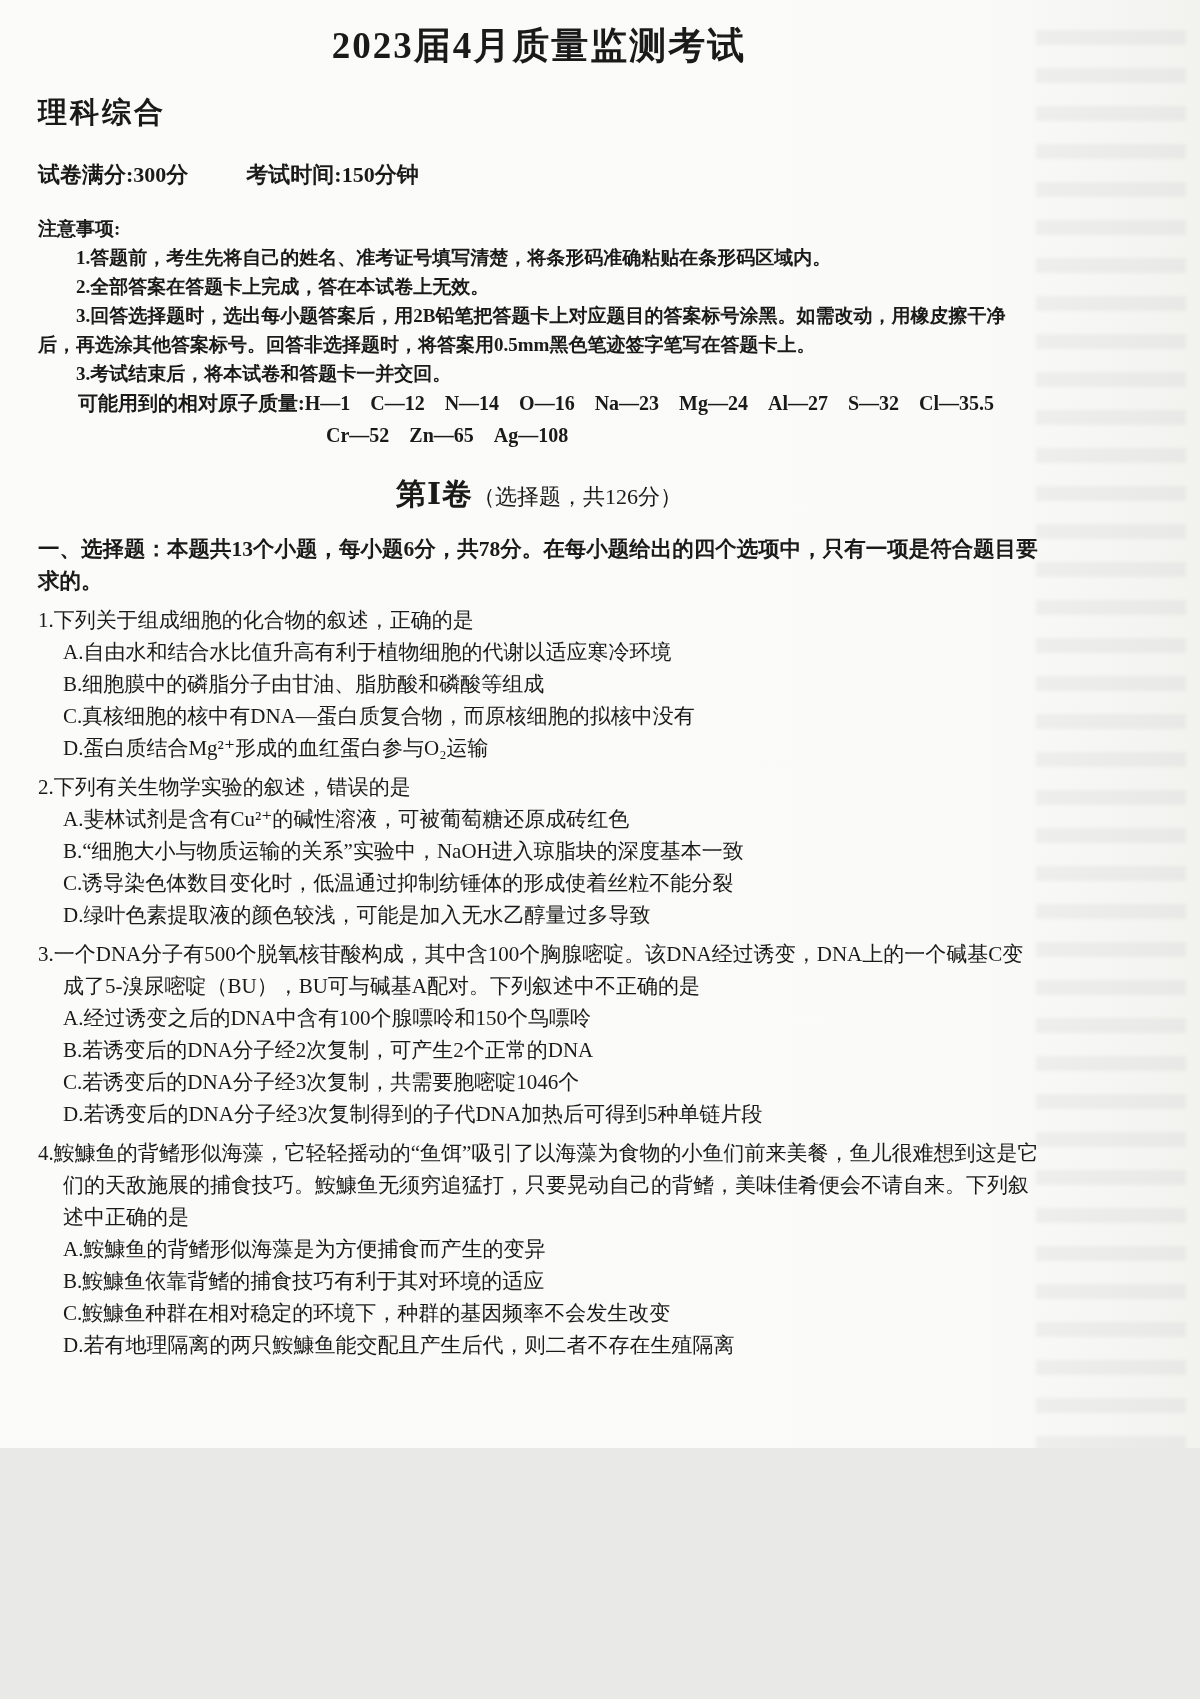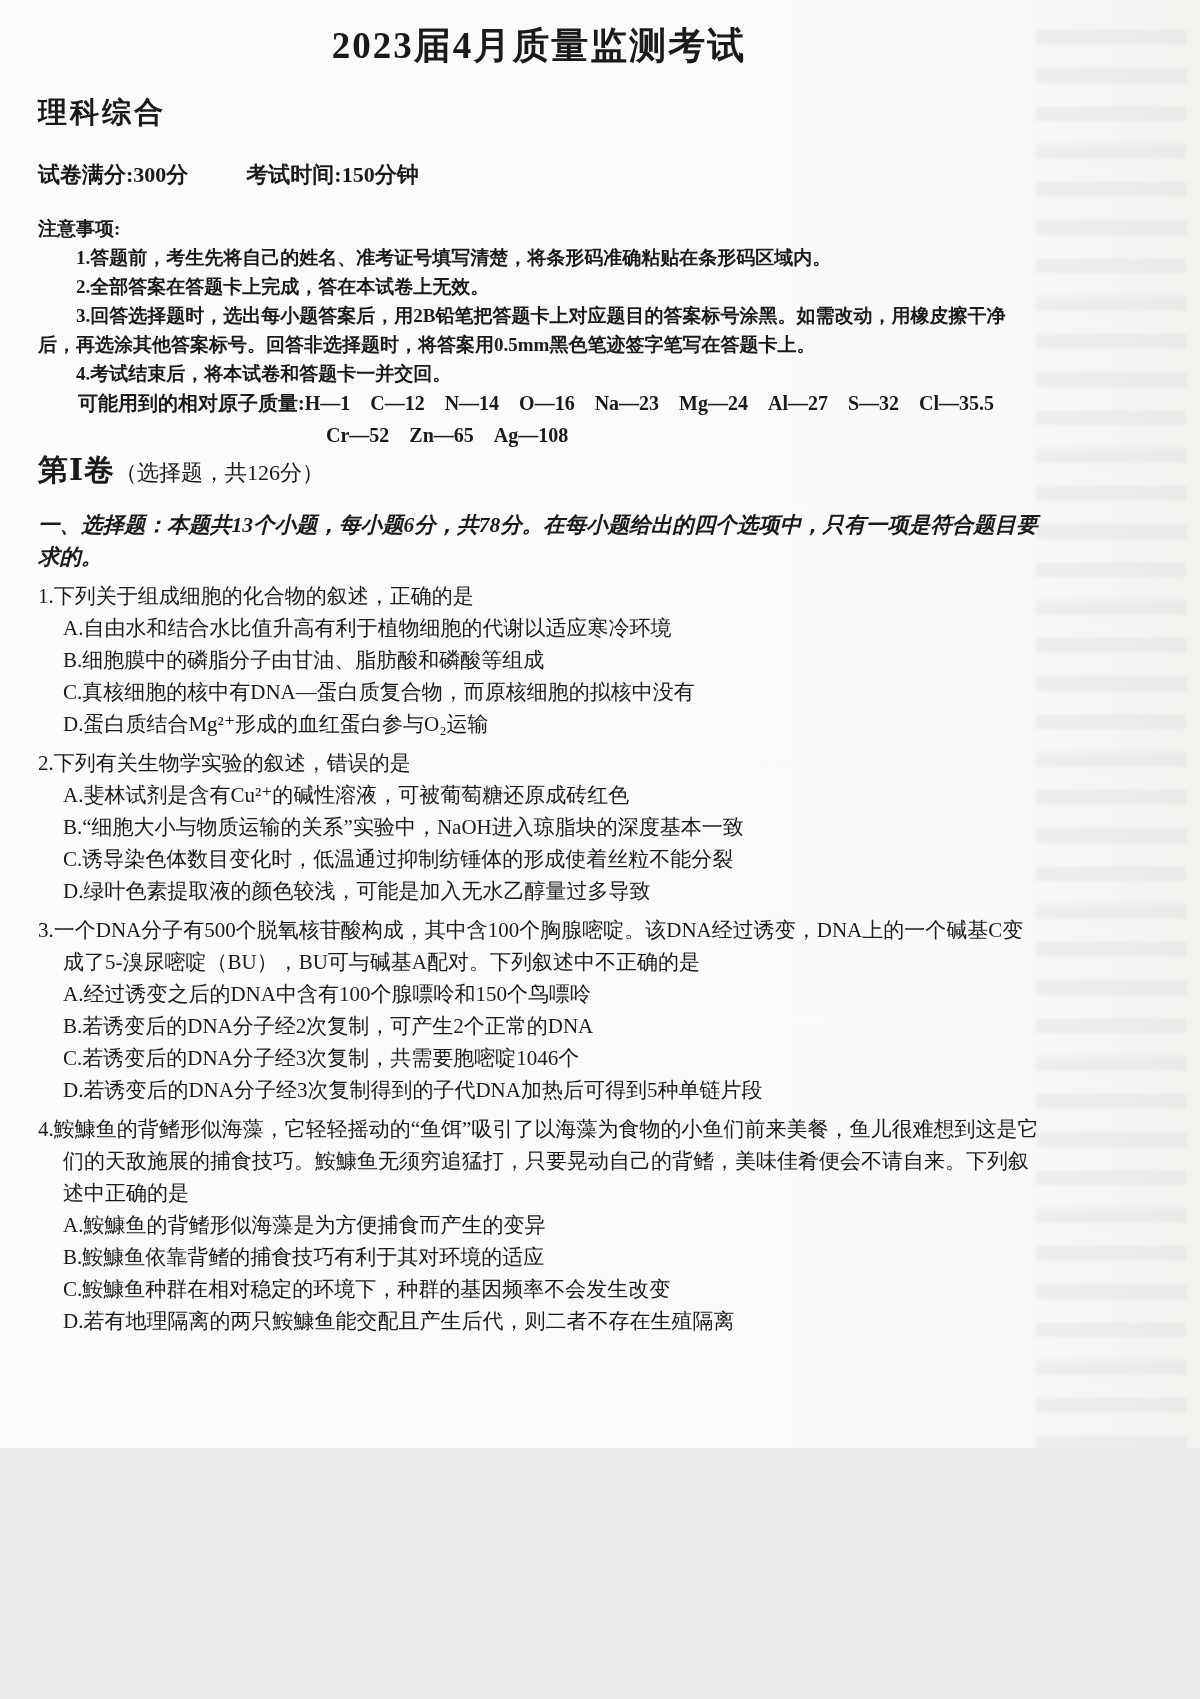--- a/index.html
+++ b/index.html
@@ -38,26 +38,26 @@
     margin-top:32px;text-align:left;
     font-size:22px;line-height:26px;font-weight:bold;
   }
   .meta .gap{display:inline-block;width:58px;}
   .notices{margin-top:26px;font-weight:bold;font-size:19px;line-height:29px;}
   .notice-title{font-size:19px;}
   .notice{margin:0;text-indent:2em;}
   .atomic{margin:0;font-size:20px;line-height:30px;text-indent:2em;}
   .atomic .label{font-weight:bold;}
   .atomic-line2{margin:2px 0 0 288px;font-size:20px;line-height:30px;}
-  .part-title{text-align:left;}
+  .part-title{margin-top:24px;text-align:center;}
   .part-title .big{font-size:30px;font-weight:bold;letter-spacing:1px;}
   .part-title .small{font-size:22px;}
   .section-heading{
     margin:18px 0 0 0;
-    font-size:21.5px;line-height:32px;font-weight:bold;font-style:italic;
+    font-size:21.5px;line-height:32px;font-weight:bold;
   }
   .question{margin-top:7px;}
   .stem{margin:0;font-size:21px;line-height:32px;padding-left:25px;text-indent:-25px;}
   .option{margin:0;font-size:21px;line-height:32px;padding-left:25px;}
   .footer{
     position:absolute;left:0;top:1438px;width:1100px;
     text-align:center;font-size:20px;letter-spacing:1px;
   }
   .scanner{
     position:absolute;top:1518px;right:112px;
@@ -78,21 +78,21 @@
 
     <div class="meta">
       <span>试卷满分:300分</span><span class="gap"></span><span>考试时间:150分钟</span>
     </div>
 
     <div class="notices">
       <div class="notice-title">注意事项:</div>
       <p class="notice">1.答题前，考生先将自己的姓名、准考证号填写清楚，将条形码准确粘贴在条形码区域内。</p>
       <p class="notice">2.全部答案在答题卡上完成，答在本试卷上无效。</p>
       <p class="notice">3.回答选择题时，选出每小题答案后，用2B铅笔把答题卡上对应题目的答案标号涂黑。如需改动，用橡皮擦干净后，再选涂其他答案标号。回答非选择题时，将答案用0.5mm黑色笔迹签字笔写在答题卡上。</p>
-      <p class="notice">4.考试结束后，将本试卷和答题卡一并交回。</p>
+      <p class="notice">3.考试结束后，将本试卷和答题卡一并交回。</p>
       <p class="atomic"><span class="label">可能用到的相对原子质量:</span><span>H—1　C—12　N—14　O—16　Na—23　Mg—24　Al—27　S—32　Cl—35.5</span></p>
       <p class="atomic-line2">Cr—52　Zn—65　Ag—108</p>
     </div>
 
     <div class="part-title">
       <span class="big">第Ⅰ卷</span><span class="small">（选择题，共126分）</span>
     </div>
 
     <p class="section-heading">一、选择题：本题共13个小题，每小题6分，共78分。在每小题给出的四个选项中，只有一项是符合题目要求的。</p>
 

